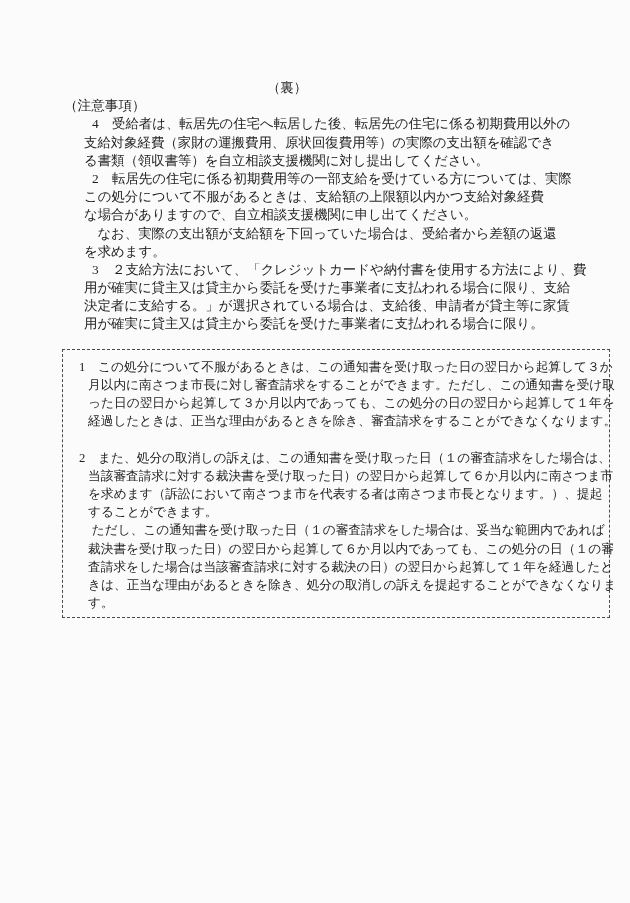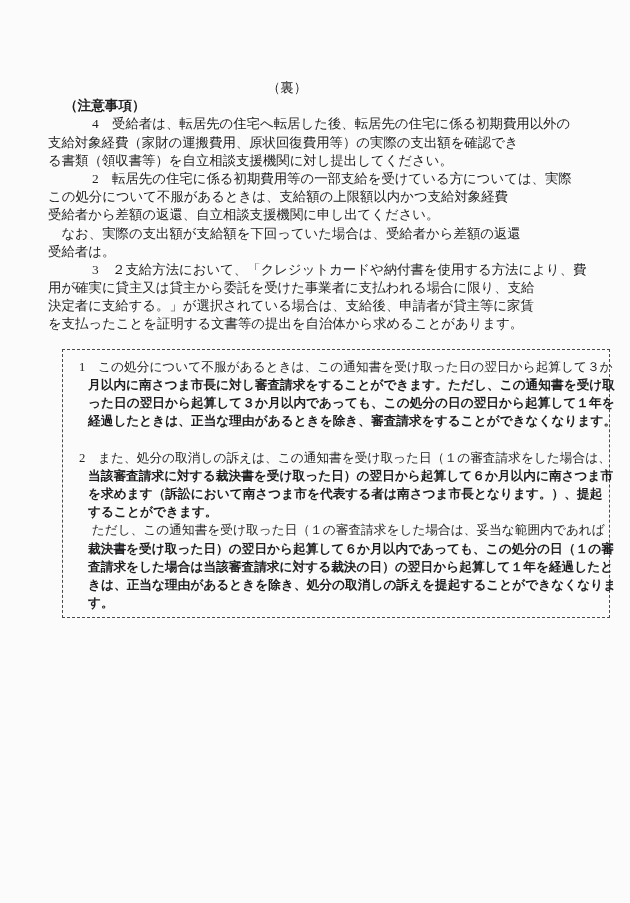--- a/index.html
+++ b/index.html
@@ -22,60 +22,60 @@
     line-height: 18.2px;
     height: 18.2px;
   }
   .side-label {
     text-align: center;
     position: relative;
     left: -28px;
   }
   .notes-heading {
     font-family: "Liberation Sans", "DejaVu Sans", sans-serif;
-    font-weight: 700;
+    font-weight: 400;
     font-size: 13.6px;
     margin-left: 64px;
   }
   .b-first { margin-left: 92px; }
-  .b-wrap  { margin-left: 48px; }
+  .b-wrap  { margin-left: 84px; }
   .appeal-box {
     box-sizing: border-box;
     margin: 15px 0 0 62px;
     width: 548px;
     border: 1px dashed #4a4a4a;
     padding: 8px 0 5px 0;
     background: #fbfbfc;
   }
   .appeal-box .line { font-size: 12.7px; }
   .x-first { margin-left: 16px; }
-  .x-wrap  { margin-left: 25px; font-weight: bold; }
+  .x-wrap  { margin-left: 25px; }
   .x-blank { height: 18.2px; }
 </style>
 </head>
 <body>
 
 <div class="page">
 
   <div class="line side-label">（裏）</div>
 
   <div class="line notes-heading">（注意事項）</div>
 
   <div class="line b-first">4　受給者は、転居先の住宅へ転居した後、転居先の住宅に係る初期費用以外の</div>
   <div class="line b-wrap">支給対象経費（家財の運搬費用、原状回復費用等）の実際の支出額を確認でき</div>
   <div class="line b-wrap">る書類（領収書等）を自立相談支援機関に対し提出してください。</div>
   <div class="line b-first">2　転居先の住宅に係る初期費用等の一部支給を受けている方については、実際</div>
   <div class="line b-wrap">この処分について不服があるときは、支給額の上限額以内かつ支給対象経費</div>
-  <div class="line b-wrap">受給者から差額の返還、自立相談支援機関に申し出てください。</div>
+  <div class="line b-wrap">な場合がありますので、自立相談支援機関に申し出てください。</div>
   <div class="line b-wrap">　なお、実際の支出額が支給額を下回っていた場合は、受給者から差額の返還</div>
-  <div class="line b-wrap">受給者は。</div>
+  <div class="line b-wrap">を求めます。</div>
   <div class="line b-first">3　２支給方法において、「クレジットカードや納付書を使用する方法により、費</div>
   <div class="line b-wrap">用が確実に貸主又は貸主から委託を受けた事業者に支払われる場合に限り、支給</div>
   <div class="line b-wrap">決定者に支給する。」が選択されている場合は、支給後、申請者が貸主等に家賃</div>
-  <div class="line b-wrap">を支払ったことを証明する文書等の提出を自治体から求めることがあります。</div>
+  <div class="line b-wrap">用が確実に貸主又は貸主から委託を受けた事業者に支払われる場合に限り。</div>
 
   <div class="appeal-box">
     <div class="line x-first">1　この処分について不服があるときは、この通知書を受け取った日の翌日から起算して３か</div>
     <div class="line x-wrap">月以内に南さつま市長に対し審査請求をすることができます。ただし、この通知書を受け取</div>
     <div class="line x-wrap">った日の翌日から起算して３か月以内であっても、この処分の日の翌日から起算して１年を</div>
     <div class="line x-wrap">経過したときは、正当な理由があるときを除き、審査請求をすることができなくなります。</div>
     <div class="x-blank"></div>
     <div class="line x-first">2　また、処分の取消しの訴えは、この通知書を受け取った日（１の審査請求をした場合は、</div>
     <div class="line x-wrap">当該審査請求に対する裁決書を受け取った日）の翌日から起算して６か月以内に南さつま市</div>
     <div class="line x-wrap">を求めます（訴訟において南さつま市を代表する者は南さつま市長となります。）、提起</div>

